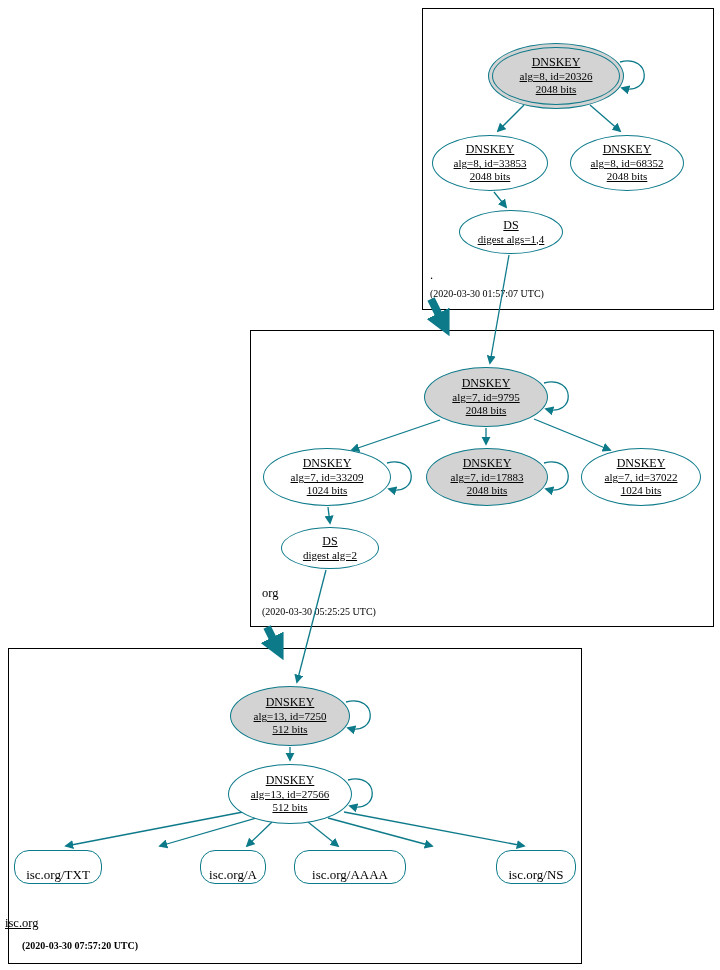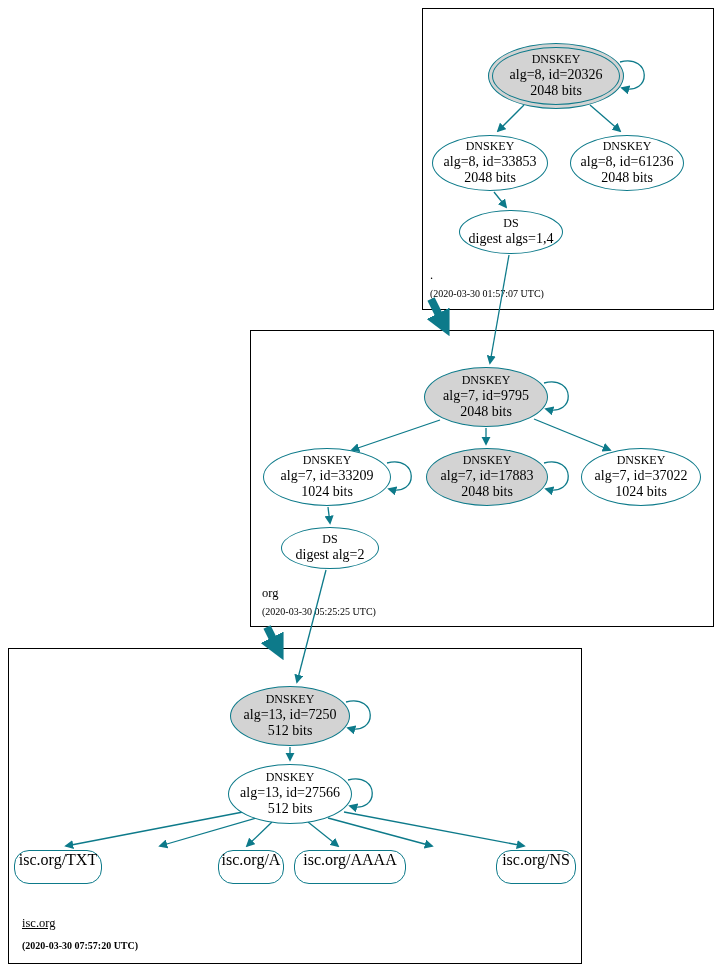--- a/index.html
+++ b/index.html
@@ -9,46 +9,46 @@
   }
   html,body{margin:0;padding:0;background:#ffffff;}
   body{font-family:"Liberation Serif","DejaVu Serif",serif;color:#000;}
   .canvas{position:relative;width:720px;height:970px;background:#fff;overflow:hidden;}
   .zone{position:absolute;border:1px solid #000;background:#fff;}
   .zone-name{position:absolute;font-size:12.5px;}
   .zone-ts{position:absolute;font-size:10px;}
   .edges{position:absolute;left:0;top:0;pointer-events:none;}
   .node{position:absolute;border:1.4px solid var(--teal);border-radius:50%;
         background:#fff;display:flex;flex-direction:column;align-items:center;
-        justify-content:center;text-align:center;line-height:1.15;box-sizing:border-box;}
+        justify-content:center;text-align:center;line-height:1.15;box-sizing:border-box;text-decoration:underline;}
   .node.gray{background:var(--gray);}
   .node.double::before{content:"";position:absolute;inset:3px;border:1.4px solid var(--teal);
         border-radius:50%;pointer-events:none;}
   .nl1{font-size:12px;}
-  .nl2{font-size:14px;}
+  .nl2{font-size:11px;}
   .rrset{position:absolute;height:34px;border:1.4px solid var(--teal);border-radius:15px;
-        background:#fff;display:flex;align-items:flex-start;justify-content:center;
-        font-size:16px;box-sizing:border-box;}
+        background:#fff;display:flex;align-items:flex-end;justify-content:center;
+        font-size:13px;box-sizing:border-box;}
 </style>
 </head>
 <body>
 
 <div class="canvas">
 
   <div class="zone" style="left:422px;top:8px;width:290px;height:300px;"></div>
   <div class="zone" style="left:250px;top:330px;width:462px;height:295px;"></div>
   <div class="zone" style="left:8px;top:648px;width:572px;height:314px;"></div>
 
   <div class="zone-name" style="left:430px;top:268px;">.</div>
   <div class="zone-ts" style="left:430px;top:288px;">(2020-03-30 01:57:07 UTC)</div>
 
   <div class="zone-name" style="left:262px;top:586px;">org</div>
   <div class="zone-ts" style="left:262px;top:606px;">(2020-03-30 05:25:25 UTC)</div>
 
-  <div class="zone-name" style="left:22px;top:916px;text-decoration:underline;">isc.org</div>
+  <div class="zone-name" style="left:5px;top:916px;text-decoration:underline;">isc.org</div>
   <div class="zone-ts" style="left:22px;top:940px;font-weight:bold;">(2020-03-30 07:57:20 UTC)</div>
 
   <svg class="edges" width="720" height="970" viewBox="0 0 720 970">
     <defs>
       <marker id="arr" viewBox="0 0 10 10" refX="8" refY="5" markerWidth="7" markerHeight="7" orient="auto">
         <path d="M0,0 L10,5 L0,10 z" fill="#0d7a8a"></path>
       </marker>
       <marker id="bigarr" viewBox="0 0 10 10" refX="6" refY="5" markerWidth="3.2" markerHeight="3.2" orient="auto">
         <path d="M0,0 L10,5 L0,10 z" fill="#0d7a8a"></path>
       </marker>
@@ -87,21 +87,21 @@
     <div class="nl2">alg=8, id=20326</div>
     <div class="nl2">2048 bits</div>
   </div>
   <div class="node" style="left:432px;top:135px;width:116px;height:56px;">
     <div class="nl1">DNSKEY</div>
     <div class="nl2">alg=8, id=33853</div>
     <div class="nl2">2048 bits</div>
   </div>
   <div class="node" style="left:570px;top:135px;width:114px;height:56px;">
     <div class="nl1">DNSKEY</div>
-    <div class="nl2">alg=8, id=61236</div>
+    <div class="nl2">alg=8, id=68352</div>
     <div class="nl2">2048 bits</div>
   </div>
   <div class="node" style="left:459px;top:210px;width:104px;height:44px;">
     <div class="nl1">DS</div>
     <div class="nl2">digest algs=1,4</div>
   </div>
 
   <div class="node gray" style="left:424px;top:367px;width:124px;height:60px;">
     <div class="nl1">DNSKEY</div>
     <div class="nl2">alg=7, id=9795</div>
@@ -134,21 +134,21 @@
   </div>
   <div class="node" style="left:228px;top:764px;width:124px;height:60px;">
     <div class="nl1">DNSKEY</div>
     <div class="nl2">alg=13, id=27566</div>
     <div class="nl2">512 bits</div>
   </div>
 
   <div class="rrset" style="left:14px;top:850px;width:88px;">
       <span>isc.org/TXT</span>
     </div>
-  <div class="rrset" style="left:218px;top:850px;width:66px;">
+  <div class="rrset" style="left:200px;top:850px;width:66px;">
       <span>isc.org/A</span>
     </div>
   <div class="rrset" style="left:294px;top:850px;width:112px;">
       <span>isc.org/AAAA</span>
     </div>
   <div class="rrset" style="left:496px;top:850px;width:80px;">
       <span>isc.org/NS</span>
     </div>
 
 </div>

